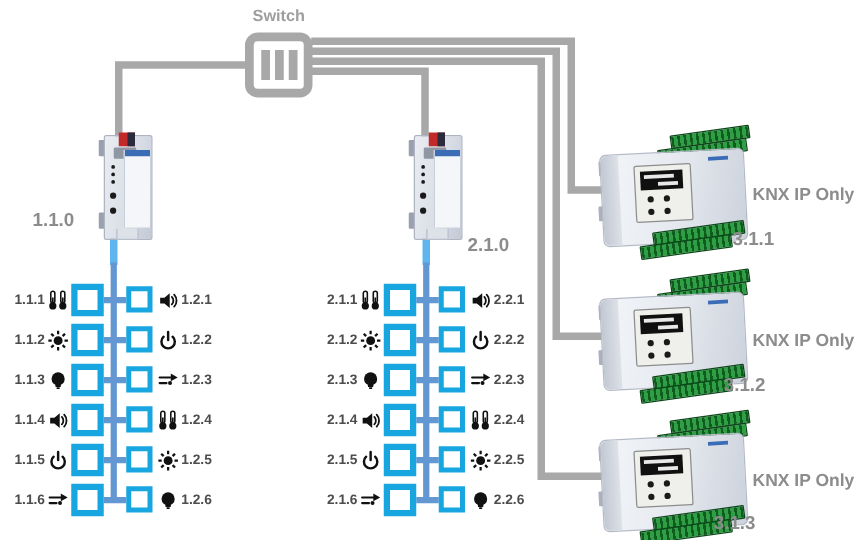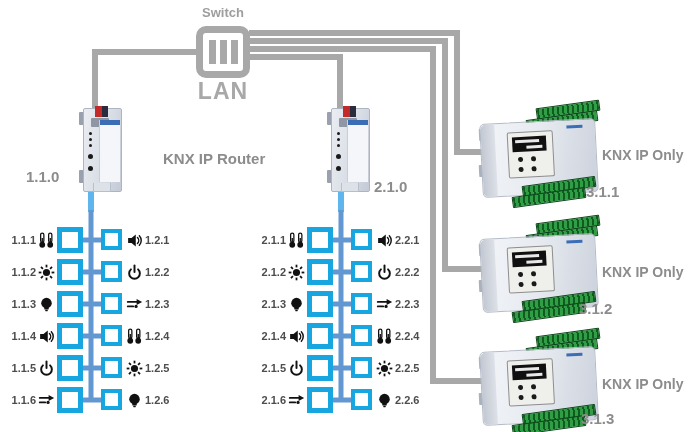--- a/index.html
+++ b/index.html
@@ -110,21 +110,20 @@
       </g>
     </g>
   </svg>
 
   <div class="switch-label">Switch</div>
   <div class="switch-box">
     <div class="bar"></div>
     <div class="bar"></div>
     <div class="bar"></div>
   </div>
-  <div class="lan-label">LAN</div>
 
   <div class="router" style="left:78px;top:106px;">
     <div class="clip t"></div>
     <div class="clip b"></div>
     <div class="rbody"></div>
     <div class="red"></div>
     <div class="conn"></div>
     <div class="face">
         <div class="strip"></div>
       </div>
@@ -146,22 +145,21 @@
       </div>
     <div class="led s" style="top:26px;"></div>
     <div class="led s" style="top:32px;"></div>
     <div class="led s" style="top:38px;"></div>
     <div class="led l" style="top:48px;"></div>
     <div class="led l" style="top:60px;"></div>
     <div class="notch"></div>
   </div>
 
   <div class="dev-addr" style="left:26px;top:168px;">1.1.0</div>
-  <div class="type-label" style="left:163px;top:150px;font-size:15px;">KNX IP Router</div>
-  <div class="dev-addr" style="left:374px;top:178px;">2.1.0</div>
+  <div class="dev-addr" style="left:374px;top:188px;">2.1.0</div>
 
   <div class="tree" style="left:0;" id="tree-left">
       <div class="trow" style="top: 240px;">
       <div class="grp gl">
         <span class="addr">1.1.1</span>
           <span class="ticon"><svg viewBox="0 0 20 20">
               <g stroke="#111" stroke-width="1.5" fill="none">
                 <rect x="3.1" y="1.2" width="3.8" height="11" rx="1.9"></rect>
                 <rect x="12.5" y="1.2" width="3.8" height="11" rx="1.9"></rect>
               </g>
@@ -531,17 +529,17 @@
             <div class="btn" style="left:9px;top:24px;"></div>
             <div class="btn" style="left:22px;top:24px;"></div>
             <div class="btn" style="left:9px;top:34px;"></div>
             <div class="btn" style="left:22px;top:34px;"></div>
           </div>
         </div>
         <div class="term" style="left:42px;top:76px;width:72px;transform:rotate(-8deg);"></div>
         <div class="term" style="left:32px;top:87px;width:72px;transform:rotate(-8deg);"></div>
       </div>
       <div class="type-label tl" style="left: 124px; top: 45px;">KNX IP Only</div>
-      <div class="dev-addr ad" style="left: 103px; top: 79px;">3.1.3</div>
+      <div class="dev-addr ad" style="left: 93px; top: 79px;">3.1.3</div>
     </div>
     </div>
 
 </div>
 
 </body></html>

